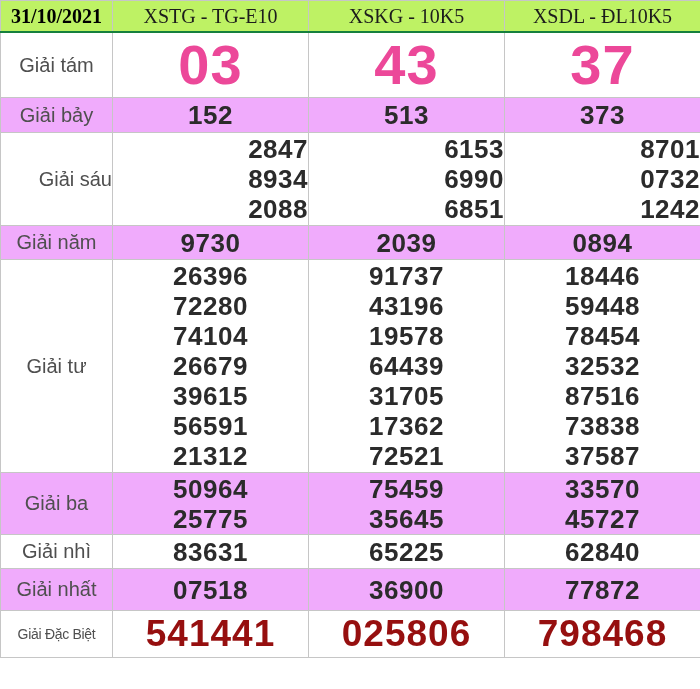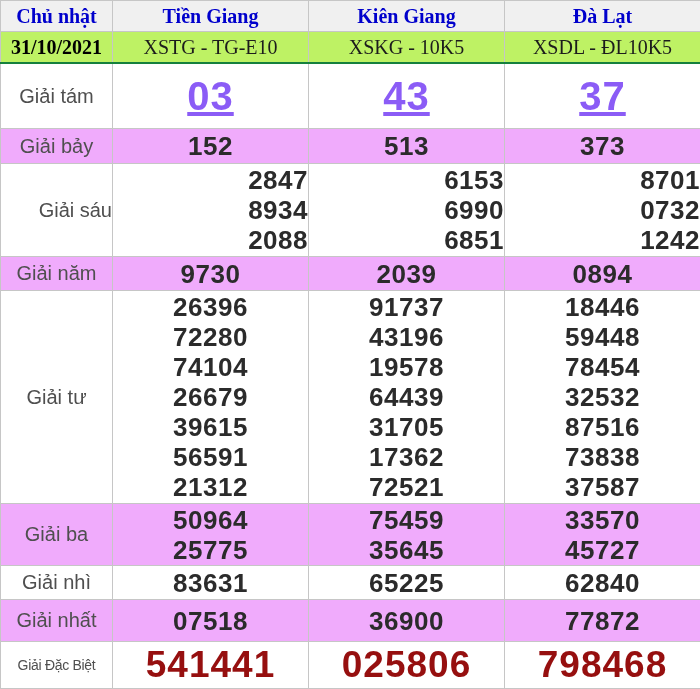--- a/index.html
+++ b/index.html
@@ -53,25 +53,24 @@
 
   
   td.num { color: #2b2b2b; font-weight: bold; }
   td.num .line {
     font-size: 26px;
     line-height: 30px;
     letter-spacing: 0.5px;
   }
   tr.r-tam td { height: 64px; text-align: center; }
   tr.r-tam td.num .line {
-    font-size: 40px;
+    font-size: 56px;
     line-height: 64px;
-    color: #8b5cf6;
+    color: #ec4899;
     letter-spacing: 1px;
-    text-decoration: underline;
   }
   tr.r-bay td { height: 34px; }
   tr.r-sau td { height: 92px; text-align: right; }
   tr.r-nam td { height: 33px; }
   tr.r-tu  td { height: 212px; }
   tr.r-ba  td { height: 61px; margin-left: 20px; }
   tr.r-nhi td { height: 33px; }
   tr.r-nhat td { height: 41px; }
   tr.r-db  td { height: 46px; }
   tr.r-db td.num .line {
@@ -86,26 +85,20 @@
 
 <table class="kqxs">
   <colgroup>
     <col class="c-label">
       <col class="c-prov">
       <col class="c-prov">
       <col class="c-prov">
   </colgroup>
 
   <tbody>
-      <tr class="hdr">
-    <td><span class="day">Chủ nhật</span></td>
-    <td><a href="#">Tiền Giang</a></td>
-    <td><a href="#">Kiên Giang</a></td>
-    <td><a href="#">Đà Lạt</a></td>
-  </tr>
 
   <tr class="sub">
     <td class="date">31/10/2021</td>
     <td>XSTG - TG-E10</td>
     <td>XSKG - 10K5</td>
     <td>XSDL - ĐL10K5</td>
   </tr>
 
   <tr class="white r-tam">
     <td class="label">Giải tám</td>

